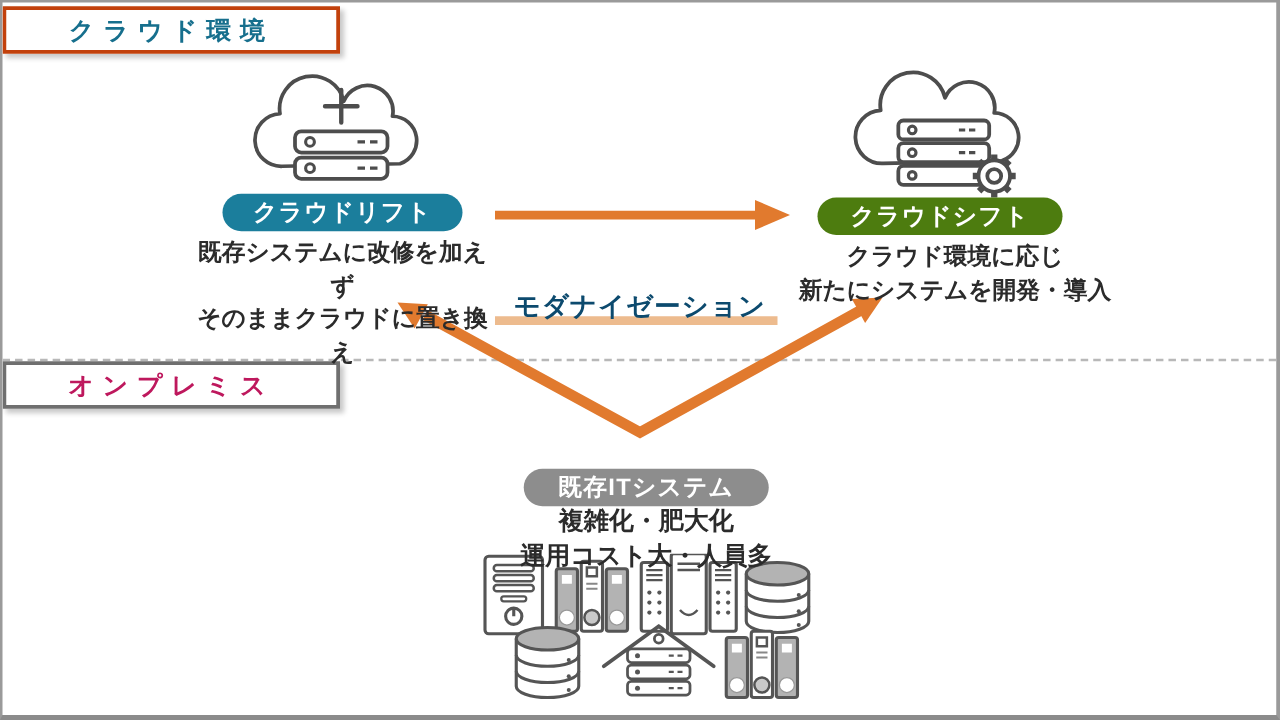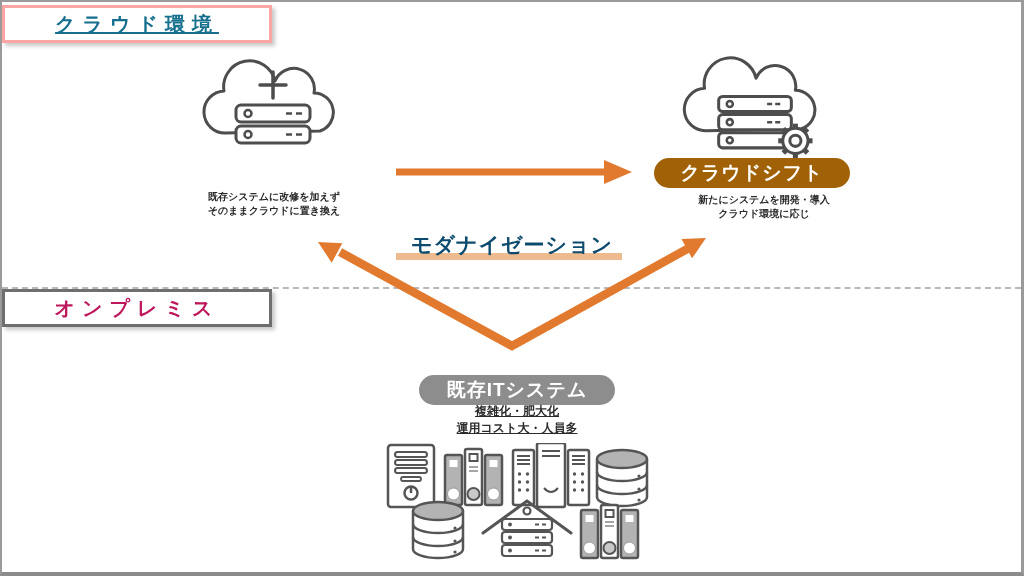--- a/index.html
+++ b/index.html
@@ -8,41 +8,41 @@
     box-sizing:border-box;overflow:hidden;
     border:2px solid #9a9a9a;border-right-width:3px;border-bottom:4px solid #8b8b8b;
     font-family:"Liberation Sans","DejaVu Sans",sans-serif;
   }
   .zone-box{
     position:absolute;left:0;width:270px;height:38px;background:#fff;
     display:flex;align-items:center;justify-content:center;
     font-size:20px;font-weight:bold;letter-spacing:7px;z-index:3;
     box-shadow:3px 3px 4px rgba(0,0,0,0.22);box-sizing:border-box;
   }
-  .cloud-zone{top:3px;border:3px solid #fca5a5;color:#166f8d;text-decoration:underline;}
+  .cloud-zone{top:3px;border:3px solid #c2410c;color:#166f8d;}
   .onprem-zone{top:287px;border:3px solid #6f6f6f;color:#be185d;}
   .dashed-line{
     position:absolute;left:0;right:0;top:285px;height:0;
     border-top:2px dashed #b8b8b8;z-index:1;
   }
   .pill{
     position:absolute;height:30px;border-radius:16px;color:#fff;
     display:flex;align-items:center;justify-content:center;
     font-size:19px;font-weight:bold;letter-spacing:1px;z-index:3;
   }
   .pill-lift{left:176px;top:153px;width:192px;background:#1b7e9c;}
-  .pill-shift{left:652px;top:156px;width:196px;background:#a16207;}
+  .pill-shift{left:652px;top:156px;width:196px;background:#4d7c0f;}
   .pill-existing{left:417px;top:373px;width:196px;background:#8d8d8d;}
   .desc{
-    position:absolute;text-align:center;font-size:10px;font-weight:600;
+    position:absolute;text-align:center;font-size:19px;font-weight:600;
     color:#2b2b2b;line-height:1.4;z-index:3;
   }
   .desc-lift{left:148px;top:188px;width:248px;}
   .desc-shift{left:636px;top:191px;width:252px;}
-  .desc-existing{left:388px;top:401px;width:254px;font-size:12px;text-decoration:underline;}
+  .desc-existing{left:388px;top:401px;width:254px;font-size:20px;}
   .desc span{display:block;}
   .modern-label{
     position:absolute;left:395px;top:229px;width:230px;text-align:center;
     font-size:21px;font-weight:bold;color:#0c4a6e;letter-spacing:1px;z-index:3;
   }
   .modern-bar{
     position:absolute;left:394px;top:251px;width:226px;height:7px;
     background:#edbb8e;z-index:2;
   }
   .icon-abs{position:absolute;z-index:2;}
@@ -104,31 +104,34 @@
         <line x1="105" y1="86" x2="99" y2="86"></line>
           <line x1="108.2" y1="78.2" x2="104" y2="74"></line>
         <line x1="116" y1="75" x2="116" y2="69"></line>
           <line x1="123.8" y1="78.2" x2="128" y2="74"></line>
       </g>
       <circle cx="116" cy="86" r="12.5" fill="#fff" stroke="#4d4d4d" stroke-width="3"></circle>
       <circle cx="116" cy="86" r="5.5" fill="#fff" stroke="#4d4d4d" stroke-width="3"></circle>
     </g>
   </svg>
 
+  <div class="pill pill-lift">
+    <span>クラウドリフト</span>
+  </div>
   <div class="desc desc-lift">
     <span>既存システムに改修を加えず</span>
     <span>そのままクラウドに置き換え</span>
   </div>
 
   <div class="pill pill-shift">
     <span>クラウドシフト</span>
   </div>
   <div class="desc desc-shift">
+    <span>クラウド環境に応じ</span>
     <span>新たにシステムを開発・導入</span>
-    <span>クラウド環境に応じ</span>
   </div>
 
   <div class="modern-bar"></div>
   <div class="modern-label">モダナイゼーション</div>
 
   <div class="pill pill-existing">
     <span>既存ITシステム</span>
   </div>
   <div class="desc desc-existing">
     <span>複雑化・肥大化</span>

